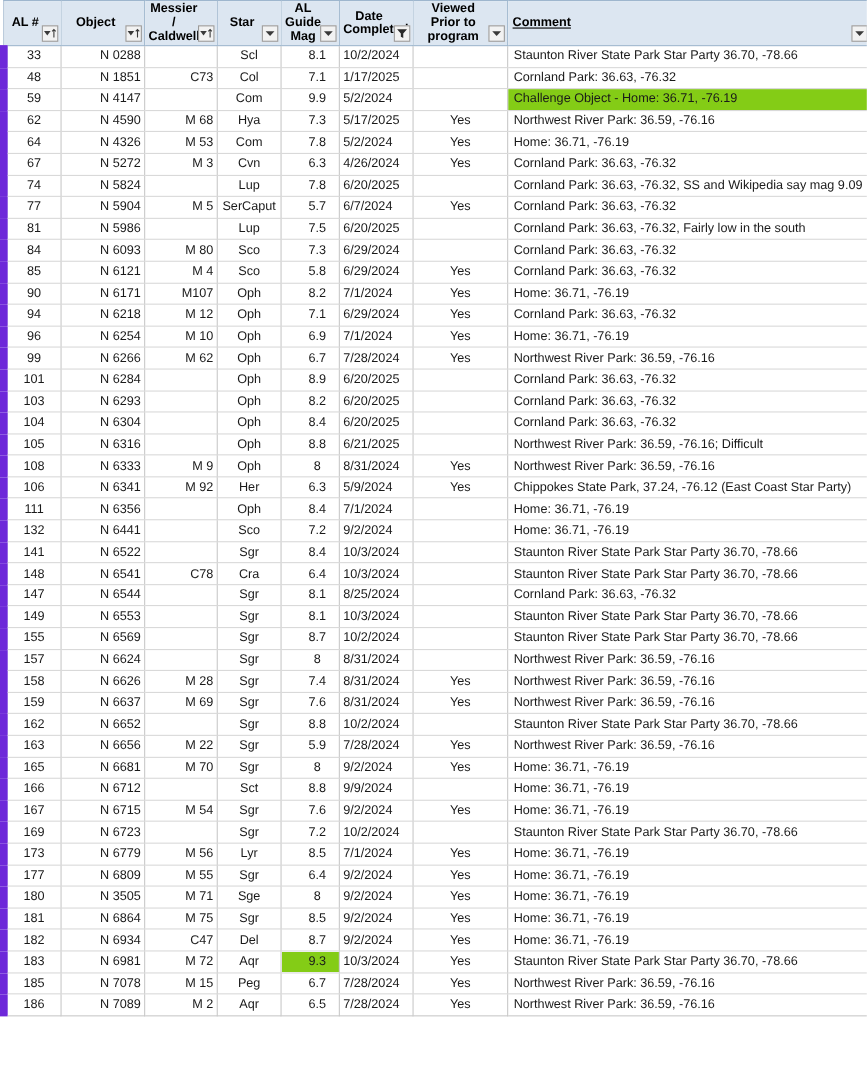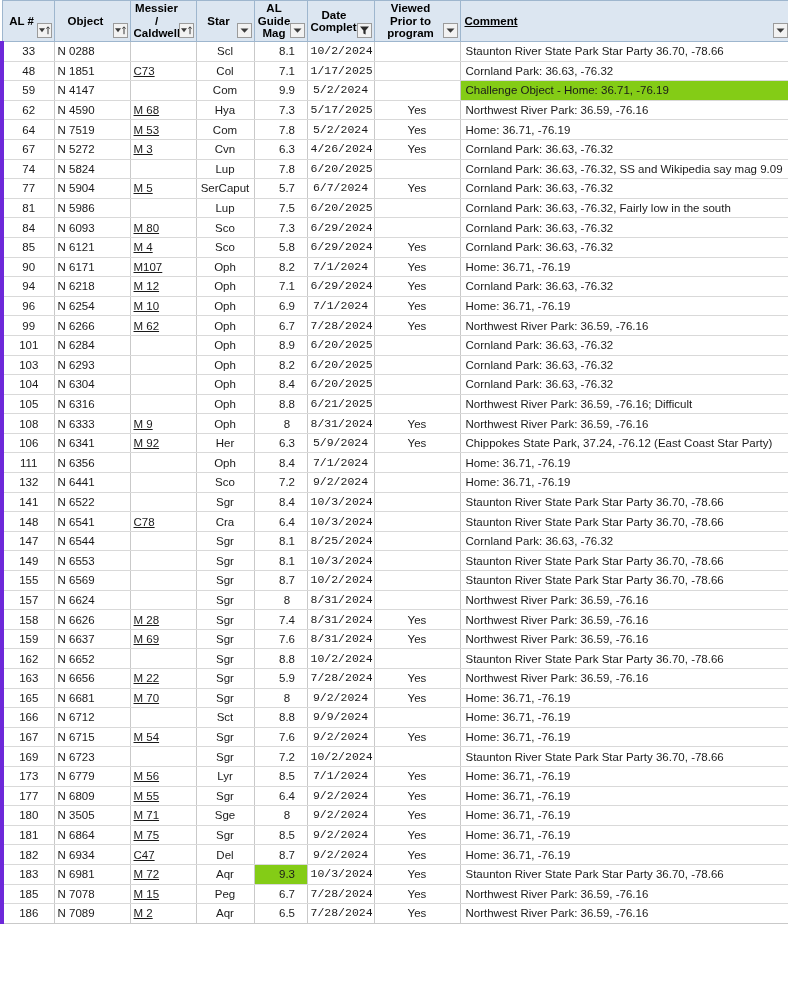--- a/index.html
+++ b/index.html
@@ -73,27 +73,27 @@
     border-right: 1px solid #c9c9c9;
     border-bottom: 1px solid #d9d9d9;
     height: 18.6px;
     padding: 0 3px;
     font-size: 11.5px;
     line-height: 18px;
     overflow: hidden;
     white-space: nowrap;
     color: #1a1a1a;
   }
-  tbody tr td:first-child { border-left: 4px solid #6d28d9; }
+  tbody tr td:first-child { border-left: 7px solid #6d28d9; }
   td.c-al     { text-align: center; }
-  td.c-obj    { text-align: left; }
-  td.c-mess   { text-align: left; text-decoration: underline; }
+  td.c-obj    { text-align: right; }
+  td.c-mess   { text-align: right; }
   td.c-const  { text-align: center; }
   td.c-mag    { text-align: center; padding-left: 16px; }
-  td.c-date   { text-align: center; font-family: Liberation Mono, monospace; }
+  td.c-date   { text-align: left; }
   td.c-viewed { text-align: center; }
   td.c-comment{ text-align: left; padding-left: 5px; }
   td.hl { background: #84cc16; }
   tbody tr:last-child td { border-bottom: 1px solid #c9c9c9; }
   
   col.w-al      { width: 52px; }
   col.w-obj     { width: 76px; }
   col.w-mess    { width: 66px; }
   col.w-const   { width: 58px; }
   col.w-mag     { width: 53px; }
@@ -226,21 +226,21 @@
           <td class="c-obj">N 4590</td>
           <td class="c-mess">M 68</td>
           <td class="c-const">Hya</td>
           <td class="c-mag">7.3</td>
           <td class="c-date">5/17/2025</td>
           <td class="c-viewed">Yes</td>
           <td class="c-comment">Northwest River Park: 36.59, -76.16</td>
         </tr>
         <tr>
           <td class="c-al">64</td>
-          <td class="c-obj">N 7519</td>
+          <td class="c-obj">N 4326</td>
           <td class="c-mess">M 53</td>
           <td class="c-const">Com</td>
           <td class="c-mag">7.8</td>
           <td class="c-date">5/2/2024</td>
           <td class="c-viewed">Yes</td>
           <td class="c-comment">Home: 36.71, -76.19</td>
         </tr>
         <tr>
           <td class="c-al">67</td>
           <td class="c-obj">N 5272</td>

